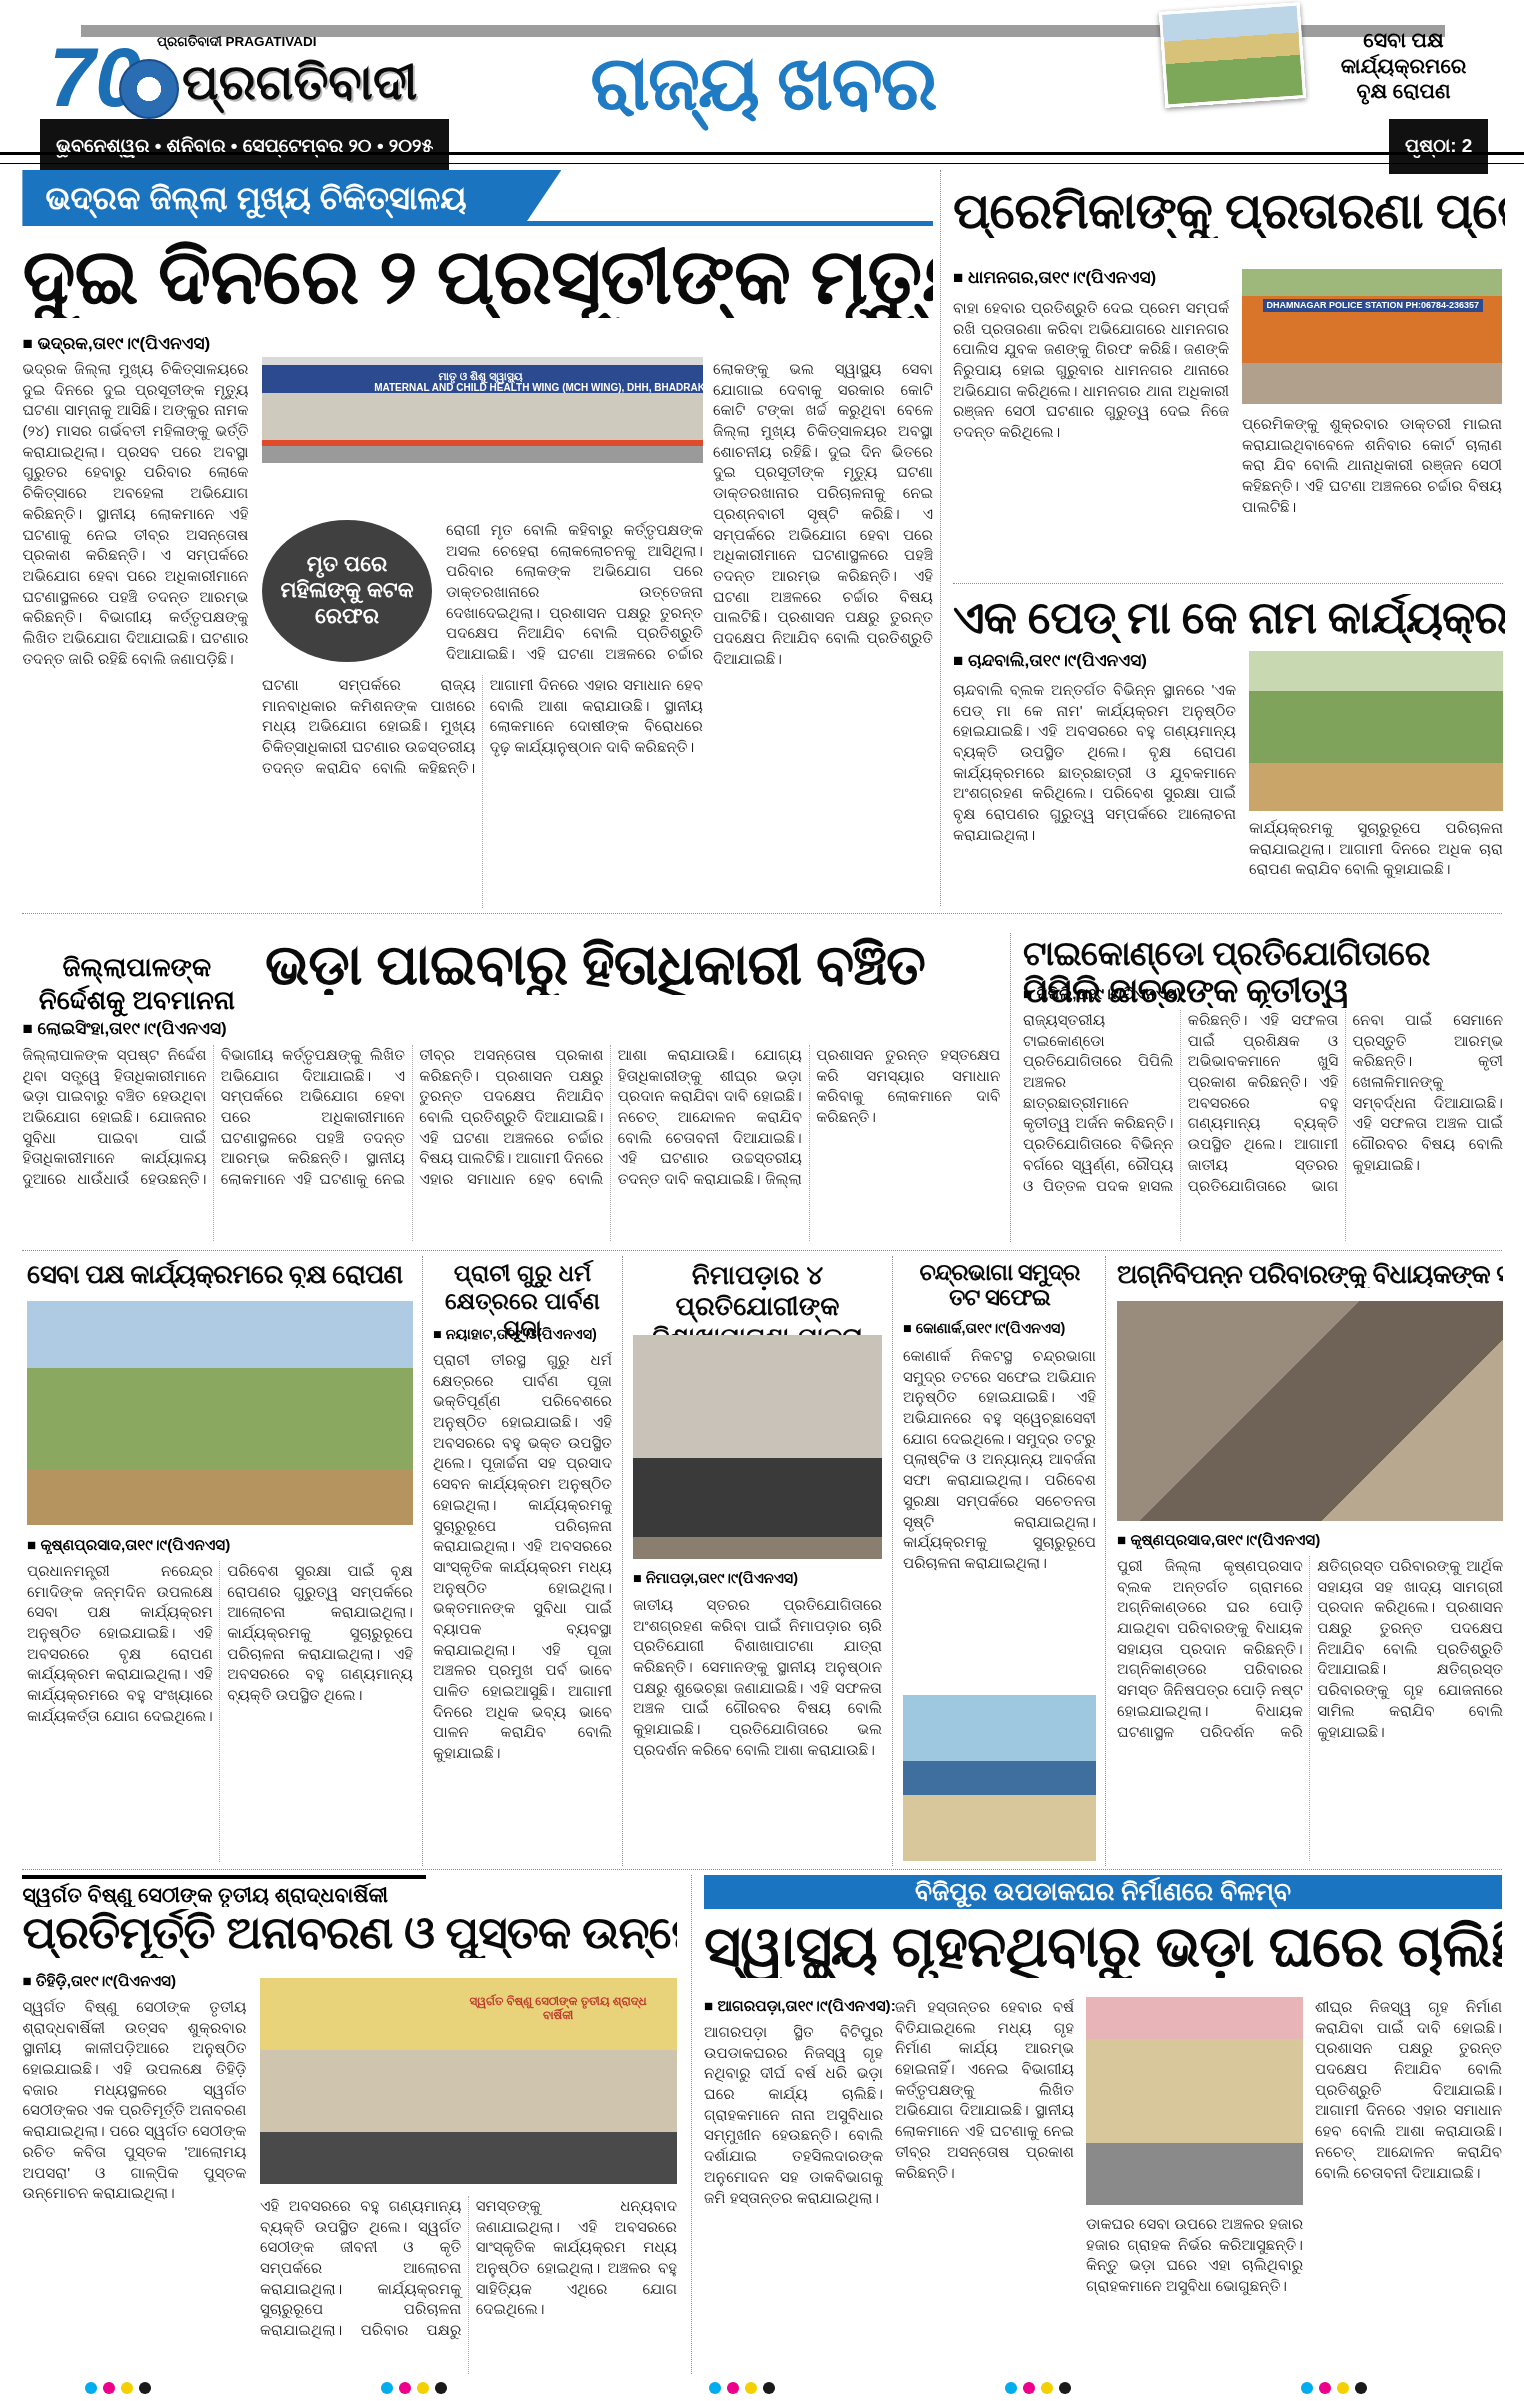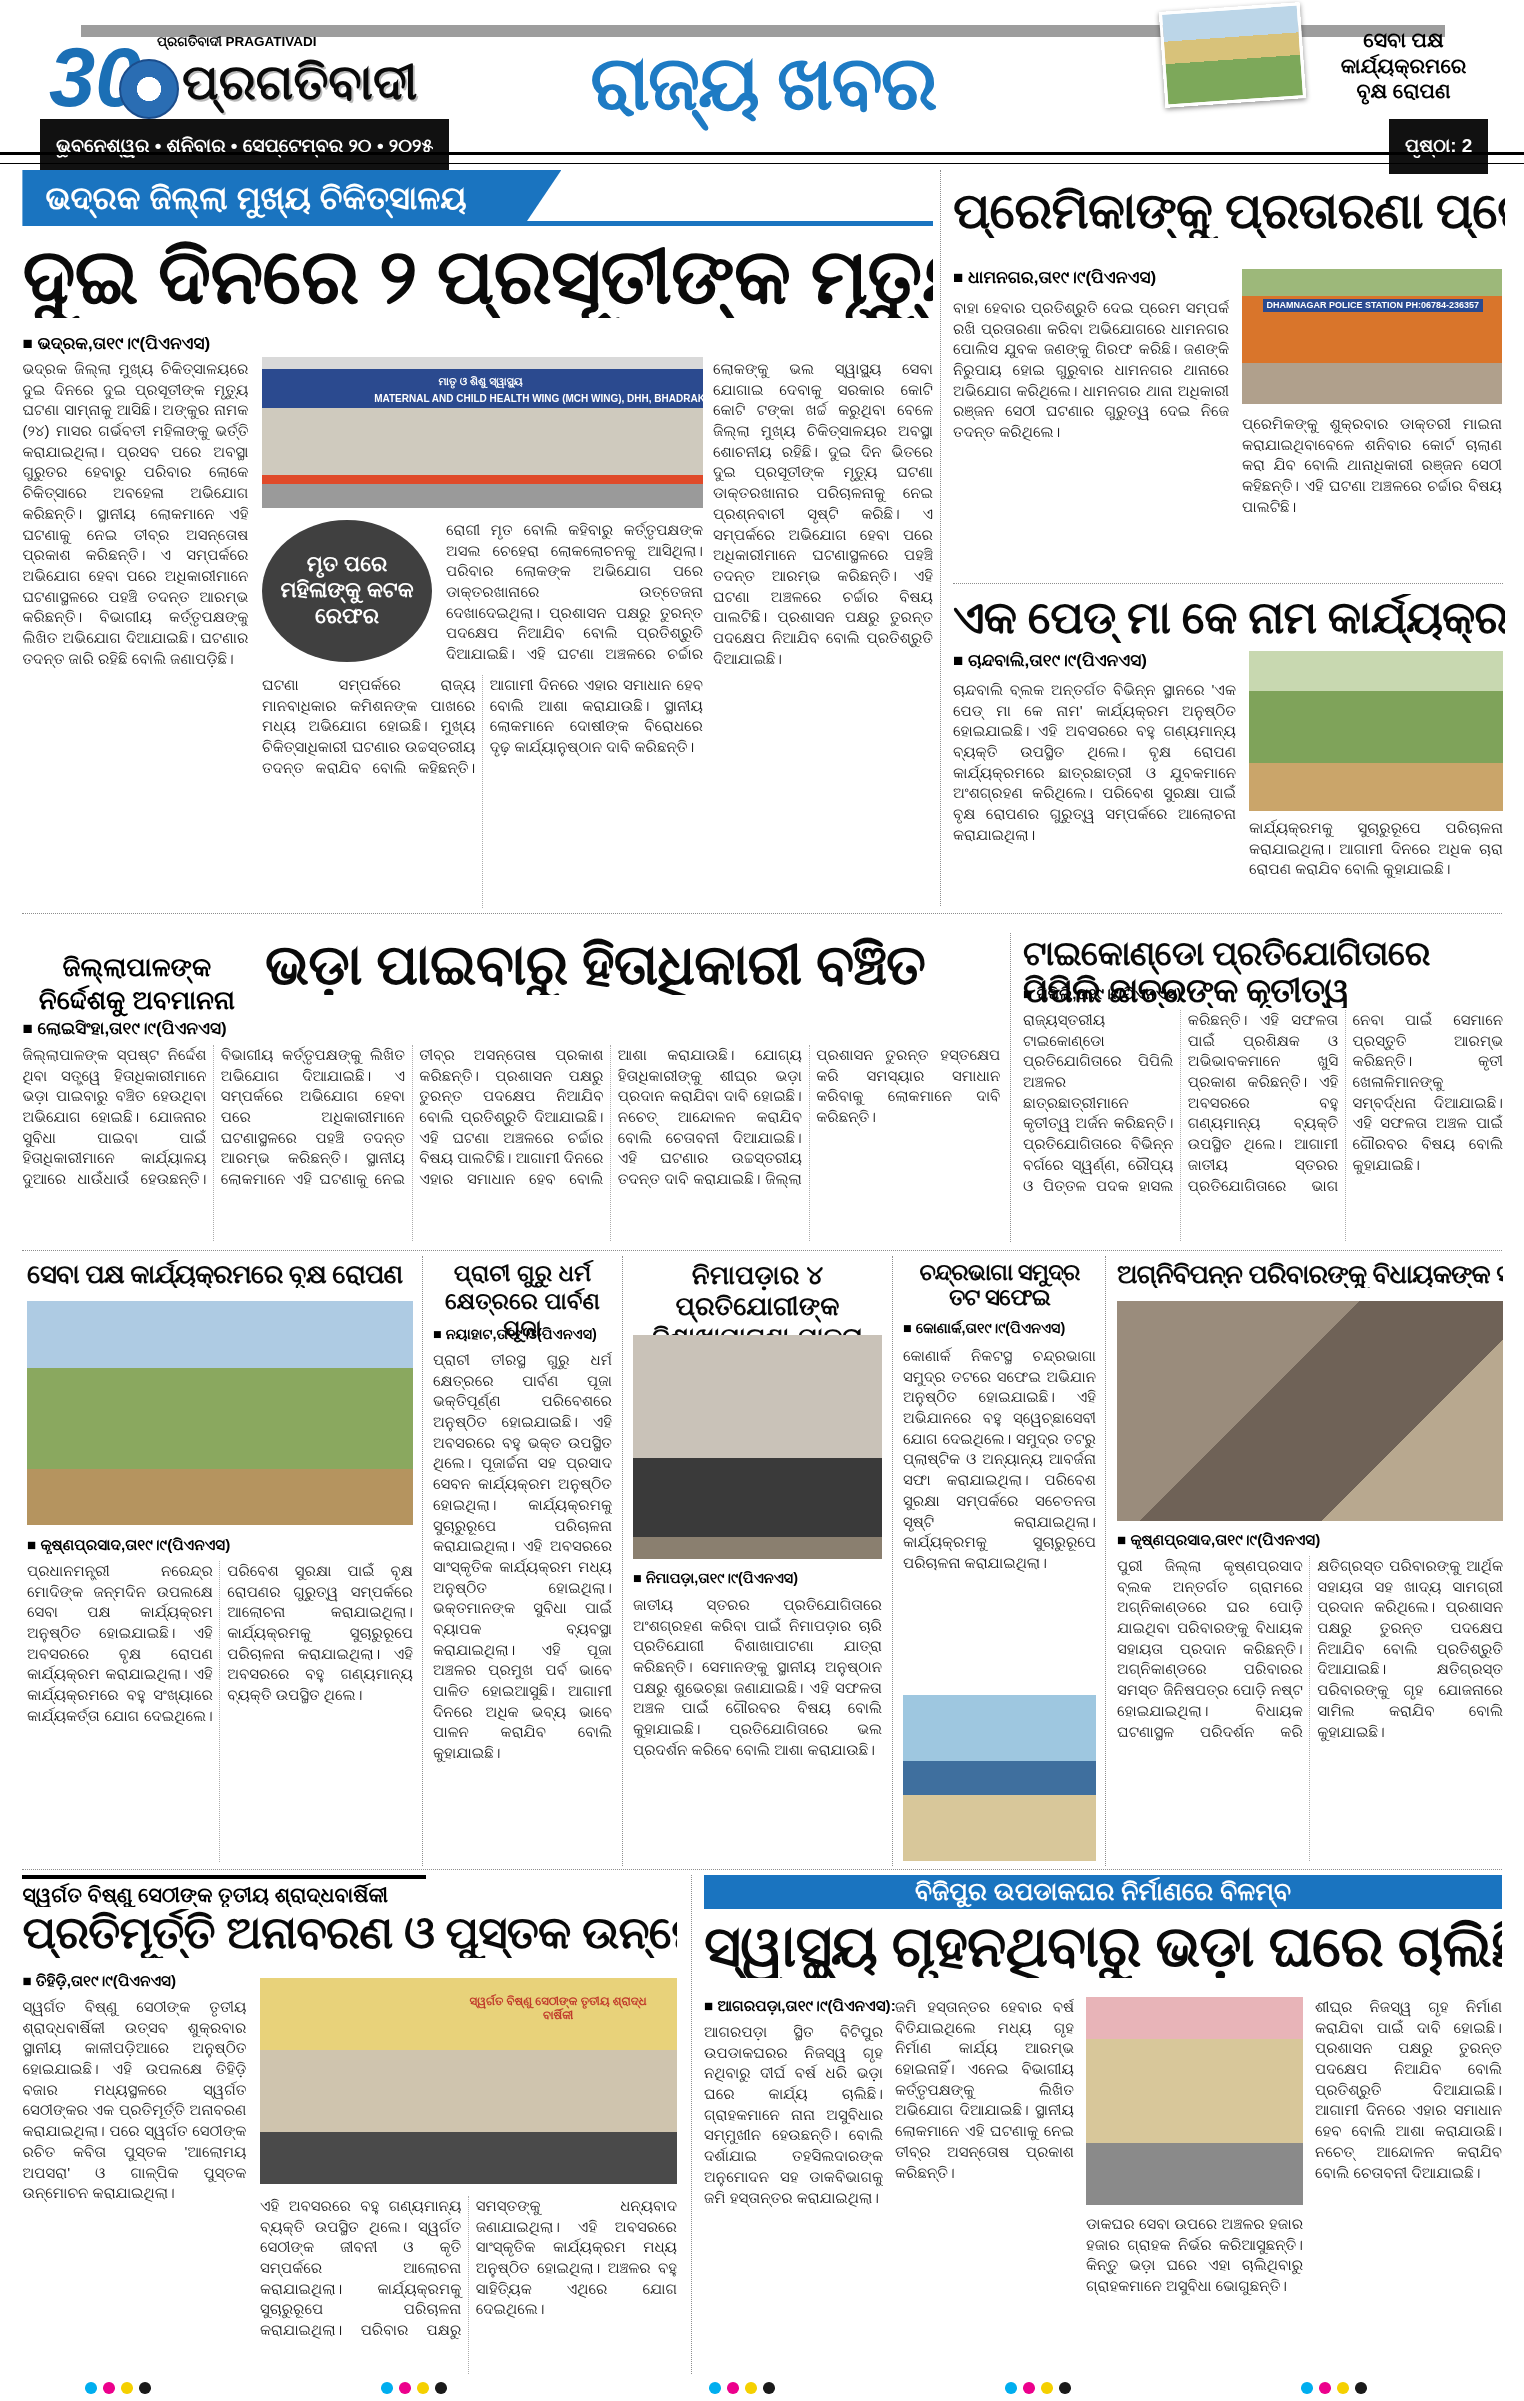--- a/index.html
+++ b/index.html
@@ -24,21 +24,21 @@
 </style>
 </head>
 <body>
 
 <div id="page">
 
   <div class="abs" style="left:81px;top:25px;width:1364px;height:11.7px;background:#9d9d9d;"></div>
 
   <div class="abs" style="left:49px;top:34px;width:341px;height:117px;">
     <div class="abs" style="left:108px;top:0;font-size:13.5px;font-weight:bold;color:#000;white-space:nowrap;">ପ୍ରଗତିବାଦୀ PRAGATIVADI</div>
-    <div class="abs" style="left:0;top:1.8px;font-size:83px;font-weight:bold;color:#1b6fb5;line-height:1;font-style:italic;">30</div>
+    <div class="abs" style="left:0;top:1.8px;font-size:83px;font-weight:bold;color:#1b6fb5;line-height:1;font-style:italic;">70</div>
     <div class="abs" style="left:70px;top:25px;width:56px;height:56px;border-radius:50%;background:radial-gradient(circle at 50% 50%, #ffffff 0 30%, #2a6db3 31% 100%);border:2.7px solid #1b4d8c;"></div>
     <div class="abs" style="left:133px;top:20px;font-size:49px;font-weight:bold;color:#0a0a0a;text-shadow:1.8px 1.8px 0 #bbb;white-space:nowrap;">ପ୍ରଗତିବାଦୀ</div>
     <div class="abs" style="left:16px;top:88px;font-size:11.7px;font-weight:bold;color:#1b6fb5;letter-spacing:1.8px;">YEARS</div>
     <div class="abs" style="left:90px;top:97px;font-size:15.2px;font-weight:bold;color:#f07d00;white-space:nowrap;">୫୩ ବର୍ଷରେ...ଯାତ୍ରା ଅବିରତ</div>
   </div>
 
   <div class="abs" style="left:422px;top:40px;width:682px;text-align:center;font-size:75px;font-weight:bold;color:#1e7bc4;letter-spacing:-1.8px;white-space:nowrap;">ରାଜ୍ୟ ଖବର</div>
 
   <div class="abs photo" style="left:1162px;top:7.2px;width:135px;height:90px;transform:rotate(-4deg);border:3.6px solid #fff;box-shadow:0 1.8px 5.4px rgba(0,0,0,.45);background:linear-gradient(180deg,#bcd6e8 0 30%,#d8c27a 30% 55%,#7da85a 55% 100%);"></div>
   <div class="abs" style="left:1305px;top:27px;width:197px;text-align:center;font-weight:bold;font-size:20.6px;line-height:1.25;color:#000;">
@@ -51,21 +51,21 @@
 
   <div class="abs" style="left:0;top:152px;width:1525px;height:8px;border-top:3.6px solid #000;border-bottom:1.8px solid #000;"></div>
 
   <div class="abs kicker-blue" style="left:22.4px;top:170px;width:516px;height:56px;font-size:32px;clip-path:polygon(0 0,100% 0,93% 100%,0 100%);">ଭଦ୍ରକ ଜିଲ୍ଲା ମୁଖ୍ୟ ଚିକିତ୍ସାଳୟ</div>
   <div class="abs" style="left:502px;top:221px;width:431px;height:4.5px;background:#1a74c0;"></div>
 
   <div class="abs headline" style="left:22.4px;top:235px;width:911px;font-size:77px;">ଦୁଇ ଦିନରେ ୨ ପ୍ରସୂତୀଙ୍କ ମୃତ୍ୟୁ</div>
 
   <div class="abs byline" style="left:22.4px;top:334px;width:251px;">■ ଭଦ୍ରକ,ତା୧୯।୯(ପିଏନଏସ)</div>
 
-  <div class="abs photo" style="left:262px;top:357px;width:441px;height:151px;background:linear-gradient(180deg,#d9d9d9 0 8%,#2b4a8f 8% 34%,#cfcabe 34% 78%,#e04a2a 78% 84%,#9a9a9a 84% 100%);">
+  <div class="abs photo" style="left:262px;top:357px;width:441px;height:106px;background:linear-gradient(180deg,#d9d9d9 0 8%,#2b4a8f 8% 34%,#cfcabe 34% 78%,#e04a2a 78% 84%,#9a9a9a 84% 100%);">
     <div style="position:absolute;left:40%;top:12%;color:#fff;font-size:10.8px;font-weight:bold;white-space:nowrap;">ମାତୃ ଓ ଶିଶୁ ସ୍ୱାସ୍ଥ୍ୟ</div>
     <div style="position:absolute;left:20%;top:24%;color:#fff;font-size:10px;font-weight:bold;white-space:nowrap;padding-left:24px;">MATERNAL AND CHILD HEALTH WING (MCH WING), DHH, BHADRAK</div>
   </div>
 
   <div class="abs" style="left:262px;top:520px;width:170px;height:142px;background:#404040;border-radius:50%;display:flex;flex-direction:column;align-items:center;justify-content:center;color:#fff;font-weight:bold;font-size:21.5px;line-height:1.2;text-align:center;">
     <div>ମୃତ ପରେ</div>
     <div>ମହିଳାଙ୍କୁ କଟକ</div>
     <div>ରେଫର</div>
   </div>
 

